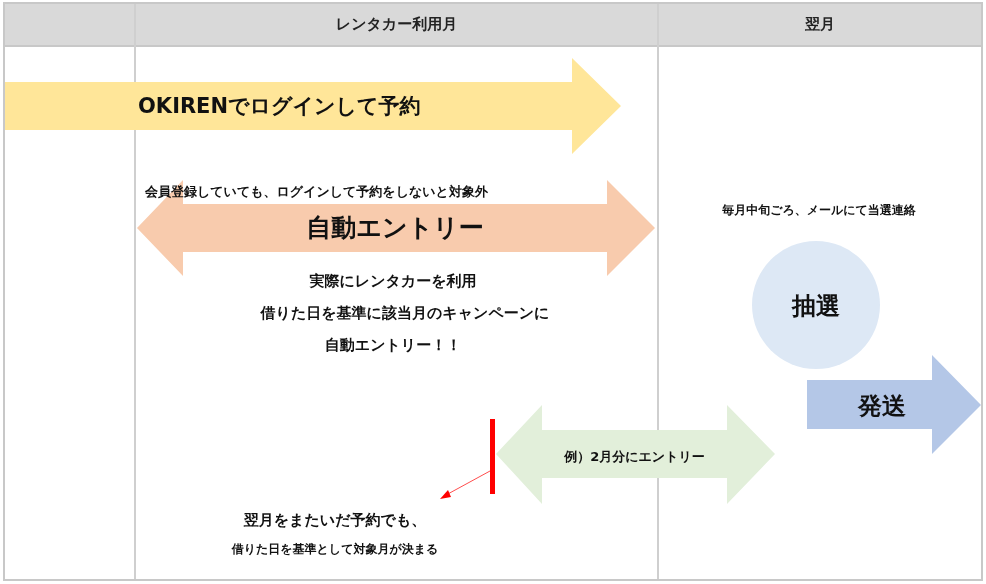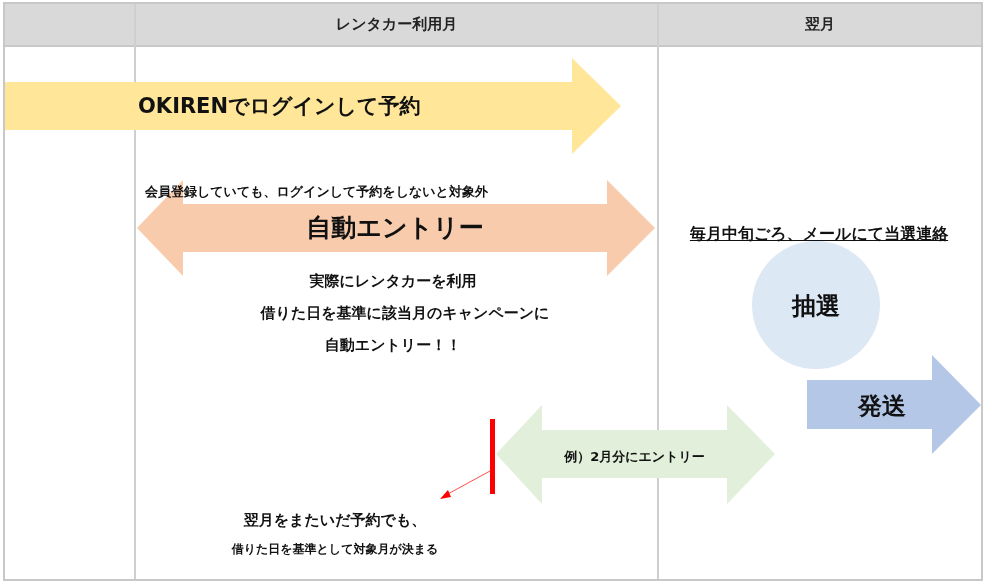--- a/index.html
+++ b/index.html
@@ -48,21 +48,21 @@
 
 <div class="label" style="left:138px;top:92px;font-size:21px;">OKIRENでログインして予約</div>
 <div class="note" style="left:145px;top:155px;font-size:13px;margin-top:28px;">会員登録していても、ログインして予約をしないと対象外</div>
 
 <div class="label" style="left:183px;top:211px;width:424px;font-size:25px;">自動エントリー</div>
 
 <div class="note" style="left:135px;top:272px;width:516px;font-size:15px;">実際にレンタカーを利用</div>
 <div class="note" style="left:135px;top:304px;width:516px;font-size:15px;padding-left:12px;">借りた日を基準に該当月のキャンペーンに</div>
 <div class="note" style="left:135px;top:336px;width:516px;font-size:15px;">自動エントリー！！</div>
 
-<div class="note" style="left:660px;top:224px;width:318px;font-size:16px;text-decoration:underline;">毎月中旬ごろ、メールにて当選連絡</div>
+<div class="note" style="left:660px;top:202px;width:318px;font-size:12px;">毎月中旬ごろ、メールにて当選連絡</div>
 
 <div class="label" style="left:752px;top:290px;width:128px;font-size:24px;">抽選</div>
 
 <div class="label" style="left:807px;top:390px;width:150px;font-size:24px;">発送</div>
 
 <div class="label" style="left:542px;top:448px;width:185px;font-size:13px;">例）2月分にエントリー</div>
 
 <div class="note" style="left:135px;top:511px;width:400px;font-size:15px;">翌月をまたいだ予約でも、</div>
 <div class="note" style="left:135px;top:541px;width:400px;font-size:12px;">借りた日を基準として対象月が決まる</div>
 

